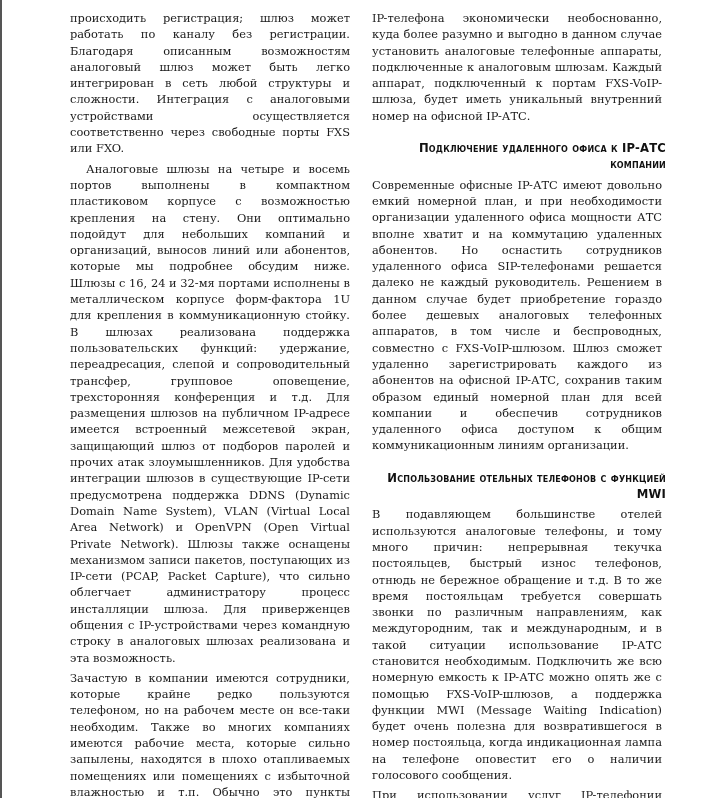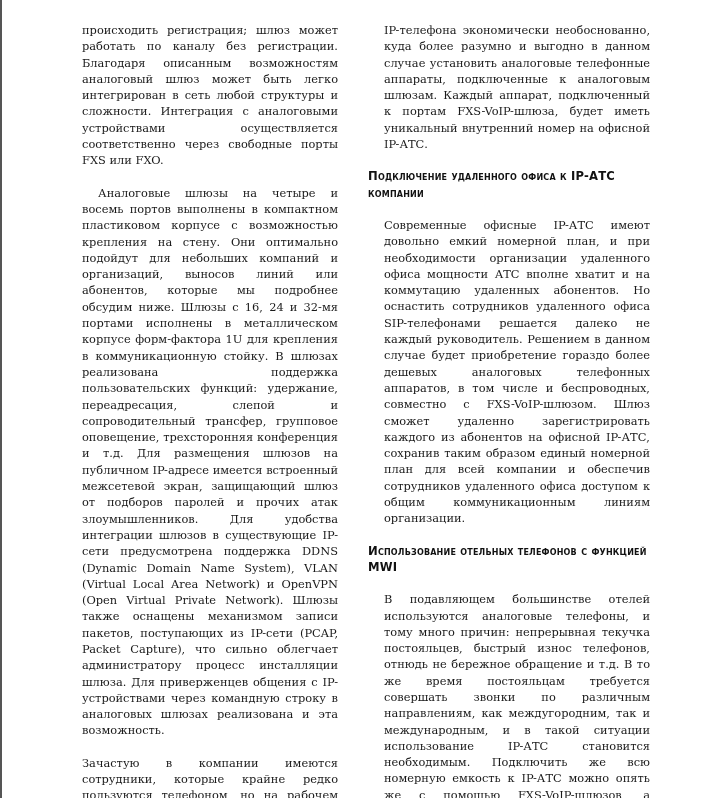--- a/index.html
+++ b/index.html
@@ -1,23 +1,23 @@
 <!DOCTYPE html>
 <html><head>
 <meta charset="utf-8">
 <style>
   html, body { margin: 0; padding: 0; background: #ffffff; }
   body { width: 705px; height: 798px; position: relative; overflow: hidden; }
   .edge { position: absolute; left: 0; top: 0; width: 2px; height: 798px; background: #555; }
   .col { position: absolute; top: 6px; font-family: "DejaVu Serif", serif; font-size: 11.4px; line-height: 16.3px; color: #1a1a1a; text-align: justify; hyphens: manual; }
   .col-left { left: 66px; width: 288px; }
   .col-right { left: 368px; width: 298px; }
-  .col p { margin: 16px; }
+  .col p { margin: 4px; }
   .col p.indent { text-indent: 16px; }
-  .col h2 { margin: 16px 0 0 0; font-family: "DejaVu Sans", sans-serif; font-weight: bold; font-size: 11.6px; line-height: 16.3px; font-variant: small-caps; letter-spacing: 0.2px; color: #111; text-align: left; }
+  .col h2 { margin: 16px 0 0 0; font-family: "DejaVu Sans", sans-serif; font-weight: bold; font-size: 11.6px; line-height: 16.3px; font-variant: small-caps; letter-spacing: 0.2px; color: #111; text-align: right; }
 </style>
 </head>
 <body>
 
 <div class="edge"></div>
 
 <div class="col col-left">
   <p>происходить регистрация; шлюз может работать по каналу без регистрации. Благодаря описанным возможностям аналоговый шлюз может быть легко интегрирован в сеть любой структуры и сложности. Интеграция с аналоговыми устройствами осуществляется соответственно через свободные порты FXS или FXO.</p>
   <p class="indent">Аналоговые шлюзы на четыре и восемь портов выполнены в компактном пластиковом корпусе с возможностью крепления на стену. Они оптимально подойдут для небольших компаний и организаций, выносов линий или абонентов, которые мы подробнее обсудим ниже. Шлюзы с 16, 24 и 32-мя портами исполнены в металлическом корпусе форм-фактора 1U для крепления в коммуникационную стойку. В шлюзах реализована поддержка пользовательских функций: удержание, переадресация, слепой и сопроводительный трансфер, групповое оповещение, трехсторонняя конференция и т.д. Для размещения шлюзов на публичном IP-адресе имеется встроенный межсетевой экран, защищающий шлюз от подборов паролей и прочих атак злоумышленников. Для удобства интеграции шлюзов в существующие IP-сети предусмотрена поддержка DDNS (Dynamic Domain Name System), VLAN (Virtual Local Area Network) и OpenVPN (Open Virtual Private Network). Шлюзы также оснащены механизмом записи пакетов, поступающих из IP-сети (PCAP, Packet Capture), что сильно облегчает администратору процесс инсталляции шлюза. Для приверженцев общения с IP-устройствами через командную строку в аналоговых шлюзах реализована и эта возможность.</p>
   <p>Зачастую в компании имеются сотрудники, которые крайне редко пользуются телефоном, но на рабочем месте он все-таки необходим. Также во многих компаниях имеются рабочие места, которые сильно запылены, находятся в плохо отапливаемых помещениях или помещениях с избыточной влажностью и т.п. Обычно это пункты охраны, серверные или складские помещения. Для таких рабочих условий использование</p>

